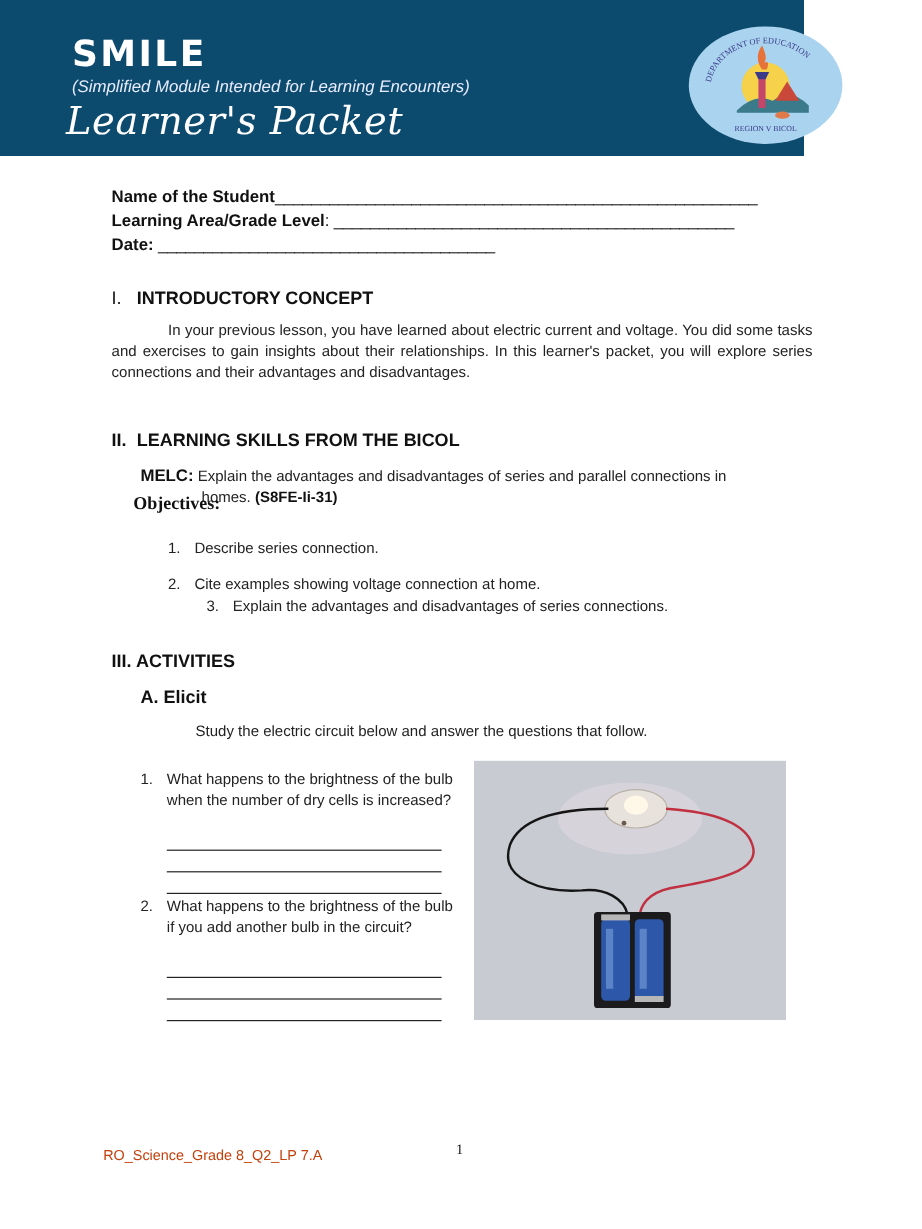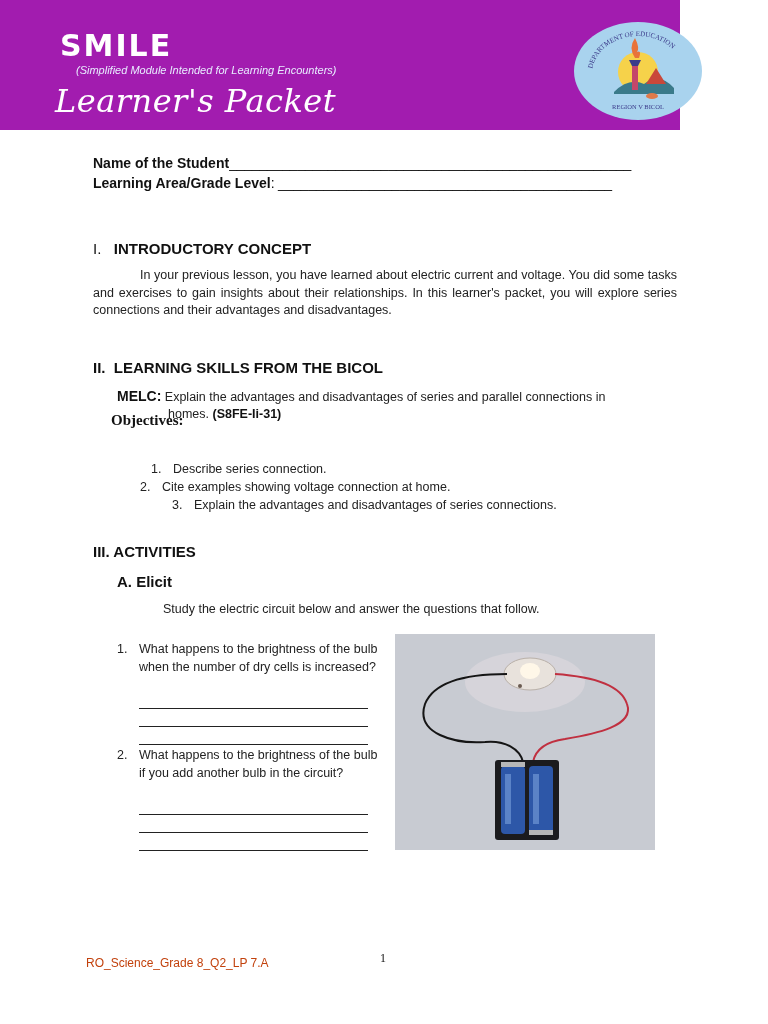--- a/index.html
+++ b/index.html
@@ -1,28 +1,28 @@
 <!DOCTYPE html>
 <html><head>
 <meta charset="utf-8">
 <style>
   html, body { margin:0; padding:0; }
   body {
     width:768px; height:1024px; background:#ffffff; position:relative; overflow:hidden;
     font-family:"Liberation Sans", sans-serif; color:#111;
   }
   .header {
-    position:absolute; left:0; top:0; width:670px; height:130px; background:#a21caf;padding-left:10px;
+    position:absolute; left:0; top:0; width:670px; height:130px; background:#0c4a6e;
   }
   .smile {
     position:absolute; left:60px; top:28px; color:#fff; font-weight:bold; font-size:30px; letter-spacing:2px;
     font-family:"DejaVu Sans", sans-serif;
   }
   .smile-sub {
-    position:absolute; left:60px; top:64px; color:#e8ecff; font-style:italic; font-size:11px;margin-left:16px;
+    position:absolute; left:60px; top:64px; color:#e8ecff; font-style:italic; font-size:14px;
   }
   .packet {
     position:absolute; left:55px; top:82px; color:#fff; font-size:32px; font-style:italic;
     font-family:"DejaVu Serif", serif; letter-spacing:0.5px;
   }
   .logo {
     position:absolute; left:574px; top:22px; width:128px; height:98px; border-radius:50%;
     background:#a9d3ee; overflow:hidden;
   }
   .logo svg { position:absolute; left:0; top:0; }
@@ -70,40 +70,43 @@
   </div>
 </div>
 
 <div class="form">
   <div class="row">
     <span>Name of the Student</span><span class="line">_____________________________________________________</span>
   </div>
   <div class="row">
     <span>Learning Area/Grade Level</span><span class="line">: </span><span class="line">____________________________________________</span>
   </div>
+  <div class="row">
+    <span>Date:</span><span class="line"> _____________________________________</span>
+  </div>
 </div>
 
 <div class="h1" style="left:93px; top:240px;">
   <span style="font-weight:normal;">I.</span>&nbsp;&nbsp;&nbsp;<span>INTRODUCTORY CONCEPT</span>
 </div>
 <div class="p" style="left:93px; top:267px; width:584px; text-indent:47px; text-align:justify;">In your previous lesson, you have learned about electric current and voltage. You did some tasks and exercises to gain insights about their relationships. In this learner's packet, you will explore series connections and their advantages and disadvantages.</div>
 
 <div class="h1" style="left:93px; top:359px;">
   <span>II.</span>&nbsp;&nbsp;<span>LEARNING SKILLS FROM THE BICOL</span>
 </div>
 <div class="p" style="left:117px; top:388px; width:560px;">
   <span style="font-weight:bold; font-size:14px; color:#111;margin-top:22px;">MELC:</span>
   <span>Explain the advantages and disadvantages of series and parallel connections in</span>
 </div>
 <div class="p" style="left:168px; top:406px;">
   <span>homes.</span>
   <span style="font-weight:bold; color:#111;">(S8FE-Ii-31)</span>
 </div>
 <div class="objectives-title">Objectives:</div>
-<div class="obj" style="top:462px;margin-left:11px;"><span class="num">1.</span><span>Describe series connection.</span></div>
+<div class="obj" style="top:450px;"><span class="num">1.</span><span>Describe series connection.</span></div>
 <div class="obj" style="top:480px;"><span class="num">2.</span><span>Cite examples showing voltage connection at home.</span></div>
 <div class="obj" style="top:498px;margin-left:32px;"><span class="num">3.</span><span>Explain the advantages and disadvantages of series connections.</span></div>
 
 <div class="h1" style="left:93px; top:543px;">
   <span>III.</span> <span>ACTIVITIES</span>
 </div>
 <div class="h1" style="left:117px; top:573px;">A. Elicit</div>
 <div class="p" style="left:163px; top:601px;">Study the electric circuit below and answer the questions that follow.</div>
 
 <div class="q" style="top:640px;">

